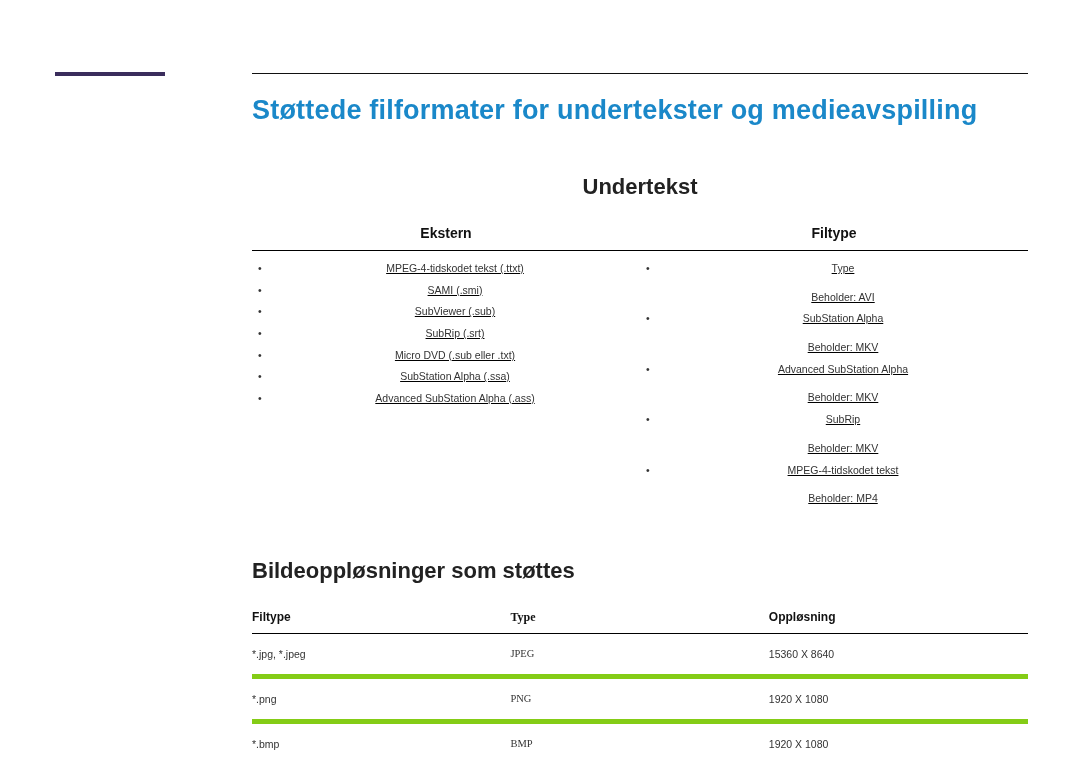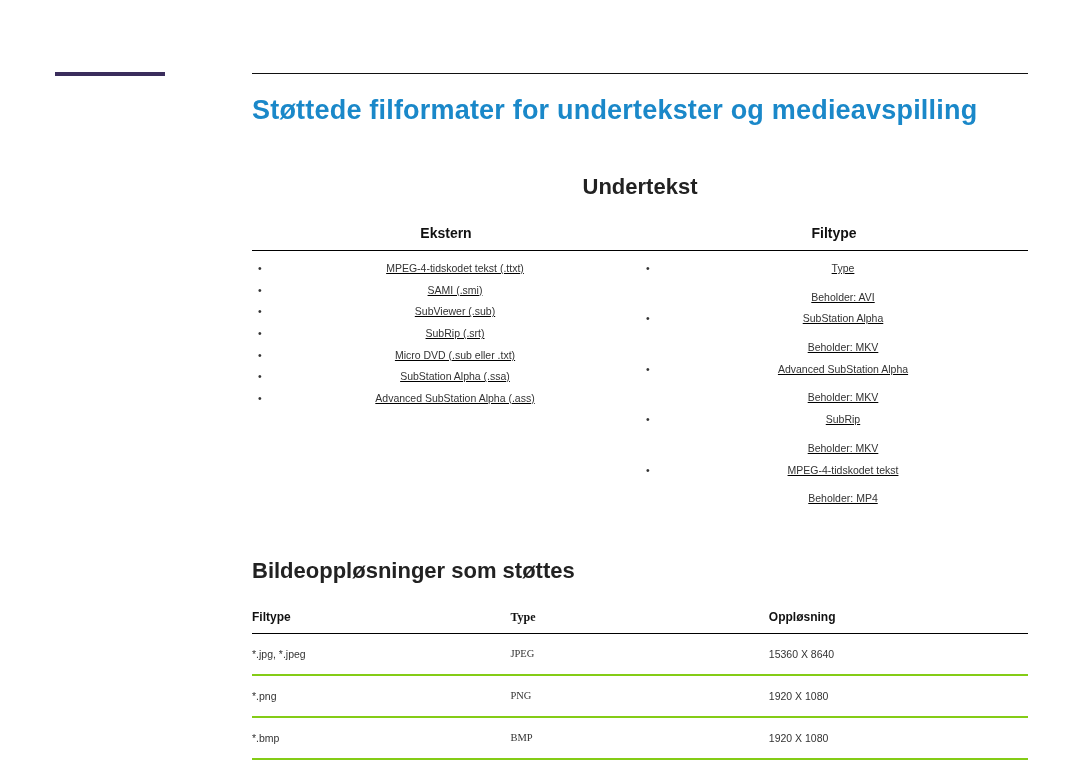--- a/index.html
+++ b/index.html
@@ -105,21 +105,21 @@
       font-size: 12px;
       font-weight: 700;
       color: #111;
       padding: 8px 0;
       border-bottom: 1.5px solid #000;
     }
     .image-table tbody td {
       font-size: 10.5px;
       color: #333;
       padding: 14px 0;
-      border-bottom: 2px solid #84cc16;
+      border-bottom: 5px solid #84cc16;
     }
     .image-table th:nth-child(1),
     .image-table td:nth-child(1) { width: 33.3%; }
     .image-table th:nth-child(2),
     .image-table td:nth-child(2) { width: 33.3%; font-family: Liberation Serif, serif; }
     .image-table th:nth-child(3),
     .image-table td:nth-child(3) { width: 33.4%; }
   </style>
 </head>
 <body>

